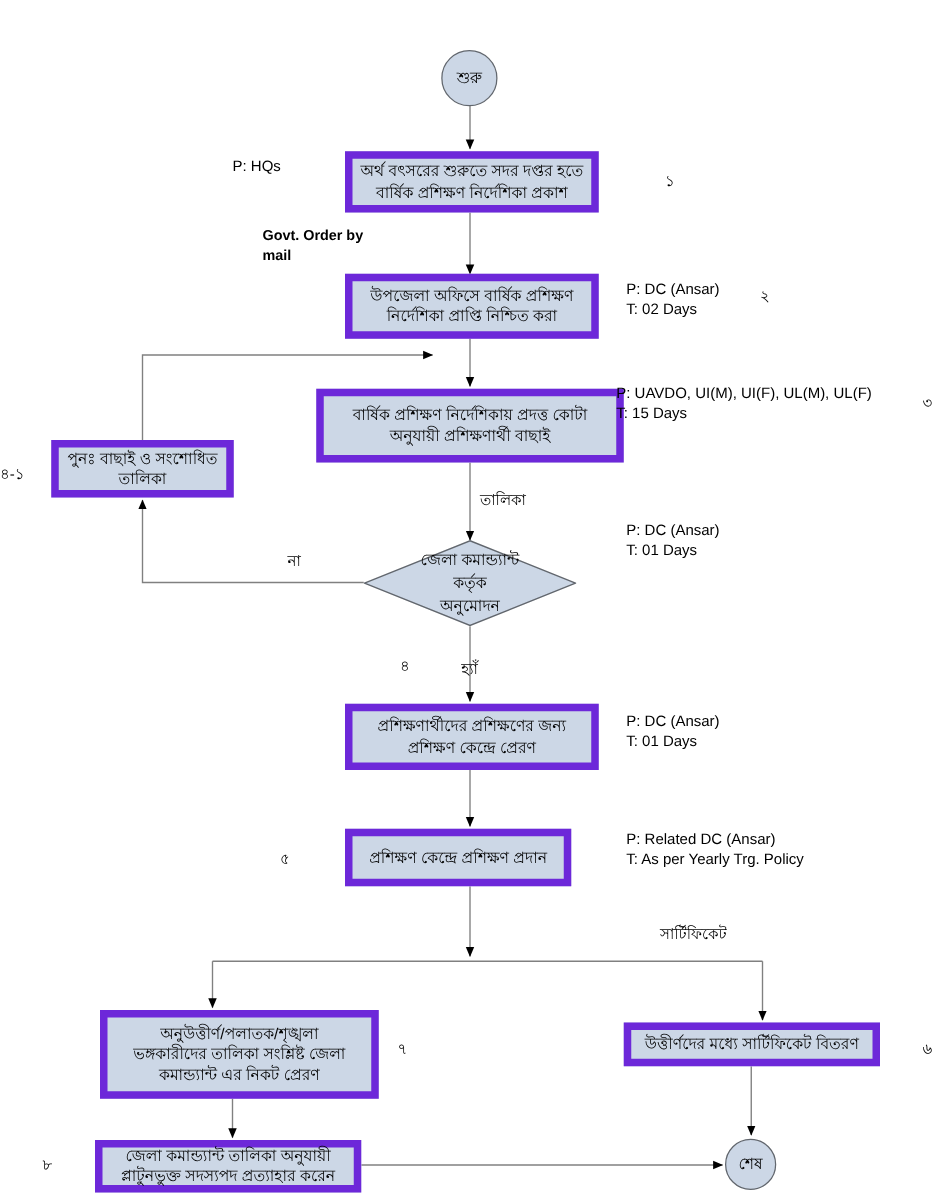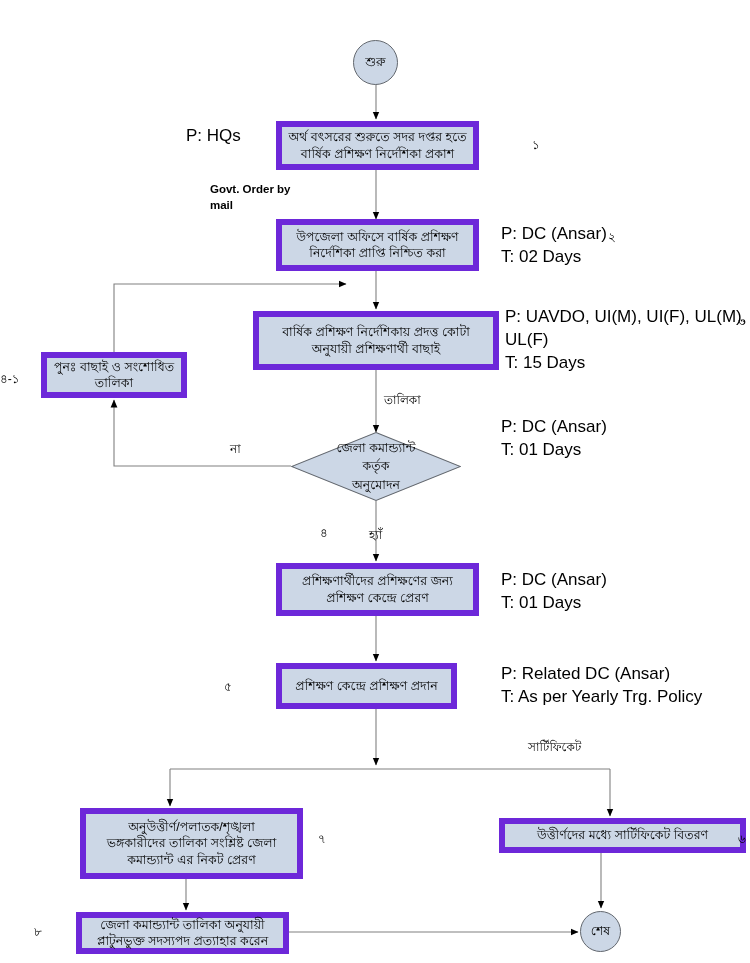--- a/index.html
+++ b/index.html
@@ -76,21 +76,21 @@
     flex-direction: column;
     align-items: center;
     justify-content: center;
     text-align: center;
     font-size: 12.5px;
     line-height: 1.45;
     color: #000000;
   }
   .note {
     position: absolute;
-    font-size: 17px;
+    font-size: 12px;
     color: #000000;
     white-space: pre-line;
     line-height: 1.35;
     z-index: 3;
   }
   .note.bold {
     font-weight: bold;
     font-size: 11.5px;
   }
   .edge-label {
@@ -179,21 +179,21 @@
 নির্দেশিকা প্রাপ্তি নিশ্চিত করা</span>
   </div>
   <div class="note" style="left: 501px; top: 223px; white-space: pre-line;">P: DC (Ansar)
 T: 02 Days</div>
   <div class="step-num" style="left:608px; top:228px;">২</div>
 
   <div class="node" style="left:253px; top:311px; width:246px; height:59px;">
     <span style="white-space: pre-line;">বার্ষিক প্রশিক্ষণ নির্দেশিকায় প্রদত্ত কোটা
 অনুযায়ী প্রশিক্ষণার্থী বাছাই</span>
   </div>
-  <div class="note" style="left: 505px; top: 306px; white-space: pre-line;">P: UAVDO, UI(M), UI(F), UL(M), UL(F)
+  <div class="note" style="left: 493px; top: 306px; white-space: pre-line;">P: UAVDO, UI(M), UI(F), UL(M), UL(F)
 T: 15 Days</div>
   <div class="step-num" style="left:738px; top:313px;">৩</div>
 
   <div class="node" style="left:41px; top:352px; width:146px; height:46px;">
     <span style="white-space: pre-line;">পুনঃ  বাছাই ও সংশোধিত
 তালিকা</span>
   </div>
   <div class="step-num" style="left:0px; top:370px;">৪-১</div>
 
   <div class="edge-label" style="left:384px; top:391px;">তালিকা</div>
@@ -227,21 +227,21 @@
   <div class="step-num" style="left:224px; top:678px;">৫</div>
   <div class="edge-label" style="left:528px; top:738px;">সার্টিফিকেট</div>
 
   <div class="node" style="left:80px; top:808px; width:223px; height:71px;">
     <span style="white-space: pre-line;">অনুউত্তীর্ণ/পলাতক/শৃঙ্খলা
 ভঙ্গকারীদের তালিকা সংশ্লিষ্ট  জেলা
 কমান্ড্যান্ট এর নিকট প্রেরণ</span>
   </div>
   <div class="step-num" style="left:318px; top:830px;">৭</div>
 
-  <div class="node" style="left:499px; top:818px; width:247px; height:35px;">
+  <div class="node" style="left:499px; top:818px; width:205px; height:35px;">
     <span>উত্তীর্ণদের মধ্যে সার্টিফিকেট বিতরণ</span>
   </div>
   <div class="step-num" style="left:738px; top:830px;">৬</div>
 
   <div class="node" style="left:76px; top:912px; width:213px; height:42px;">
     <span style="white-space: pre-line;">জেলা কমান্ড্যান্ট তালিকা অনুযায়ী
 প্লাটুনভুক্ত সদস্যপদ প্রত্যাহার করেন</span>
   </div>
   <div class="step-num" style="left:34px; top:923px;">৮</div>
 

